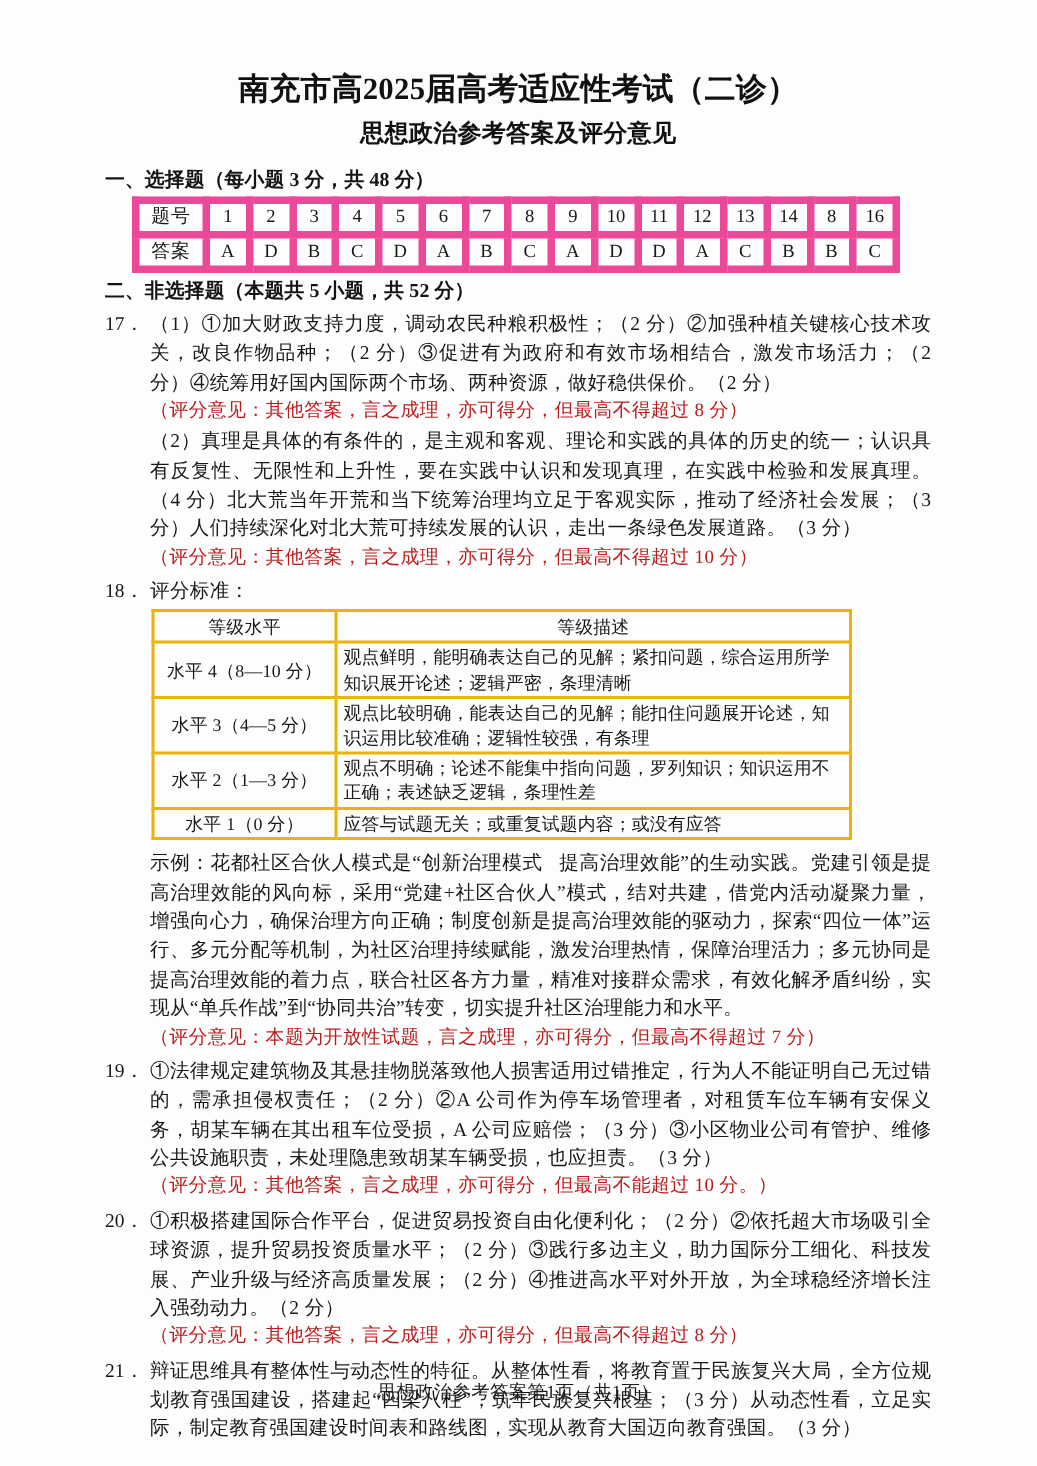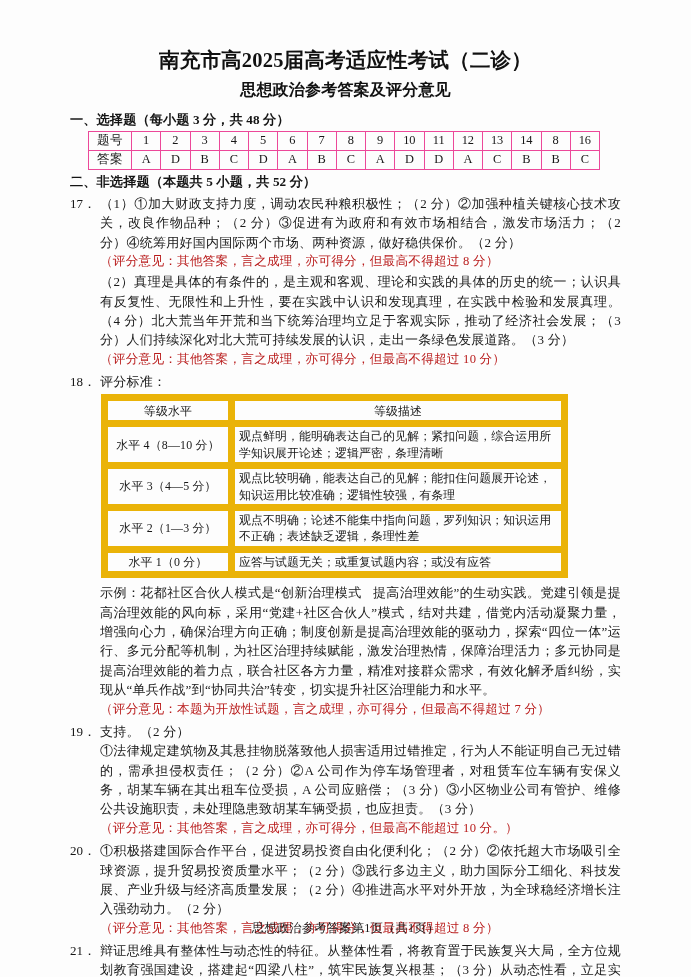--- a/index.html
+++ b/index.html
@@ -66,21 +66,21 @@
     margin-left: 18px;
     margin-top: 2px;
   }
   table.choice {
     border-collapse: collapse;
     table-layout: fixed;
     width: 512px;
     font-size: 12.4px;
   }
   table.choice td {
-    border: 1px solid #ec4899;
+    border: 5px solid #ec4899;
     height: 18px;
     text-align: center;
     vertical-align: middle;
     padding: 0 1px;
     line-height: 17px;
     color: #171717;
   }
   table.choice td.hdr {
     width: 40px;
     font-size: 12.6px;
@@ -128,21 +128,21 @@
     margin-top: 3px;
     margin-left: 31px;
   }
   table.rubric {
     border-collapse: collapse;
     table-layout: fixed;
     width: 467px;
     font-size: 11.9px;
   }
   table.rubric td {
-    border: 7px solid #eab308;
+    border: 2px solid #eab308;
     padding: 1px 4px;
     vertical-align: middle;
     color: #171717;
     line-height: 16.4px;
     margin-top: 20px;
   }
   table.rubric td.level {
     width: 112px;
     text-align: center;
     letter-spacing: 0.2px;
@@ -291,21 +291,20 @@
       <div class="qnum"></div>
       <div class="qbody">
         <div class="example"><span>示例：花都社区合伙人模式是“创新治理模式</span><span class="gap-wide">   </span><span>提高治理效能”的生动实践。党建引领是提高治理效能的风向标，采用“党建+社区合伙人”模式，结对共建，借党内活动凝聚力量，增强向心力，确保治理方向正确；制度创新是提高治理效能的驱动力，探索“四位一体”运行、多元分配等机制，为社区治理持续赋能，激发治理热情，保障治理活力；多元协同是提高治理效能的着力点，联合社区各方力量，精准对接群众需求，有效化解矛盾纠纷，实现从“单兵作战”到“协同共治”转变，切实提升社区治理能力和水平。</span></div>
         <div class="note">（评分意见：本题为开放性试题，言之成理，亦可得分，但最高不得超过 7 分）</div>
       </div>
     </div>
 
     <div class="qitem">
       <div class="qnum">19．</div>
       <div class="qbody">
-        <div class="para">支持。（2 分）</div>
         <div class="para">①法律规定建筑物及其悬挂物脱落致他人损害适用过错推定，行为人不能证明自己无过错的，需承担侵权责任；（2 分）②A 公司作为停车场管理者，对租赁车位车辆有安保义务，胡某车辆在其出租车位受损，A 公司应赔偿；（3 分）③小区物业公司有管护、维修公共设施职责，未处理隐患致胡某车辆受损，也应担责。（3 分）</div>
         <div class="note">（评分意见：其他答案，言之成理，亦可得分，但最高不能超过 10 分。）</div>
       </div>
     </div>
 
     <div class="qitem">
       <div class="qnum">20．</div>
       <div class="qbody">
         <div class="para">①积极搭建国际合作平台，促进贸易投资自由化便利化；（2 分）②依托超大市场吸引全球资源，提升贸易投资质量水平；（2 分）③践行多边主义，助力国际分工细化、科技发展、产业升级与经济高质量发展；（2 分）④推进高水平对外开放，为全球稳经济增长注入强劲动力。（2 分）</div>
         <div class="note">（评分意见：其他答案，言之成理，亦可得分，但最高不得超过 8 分）</div>

